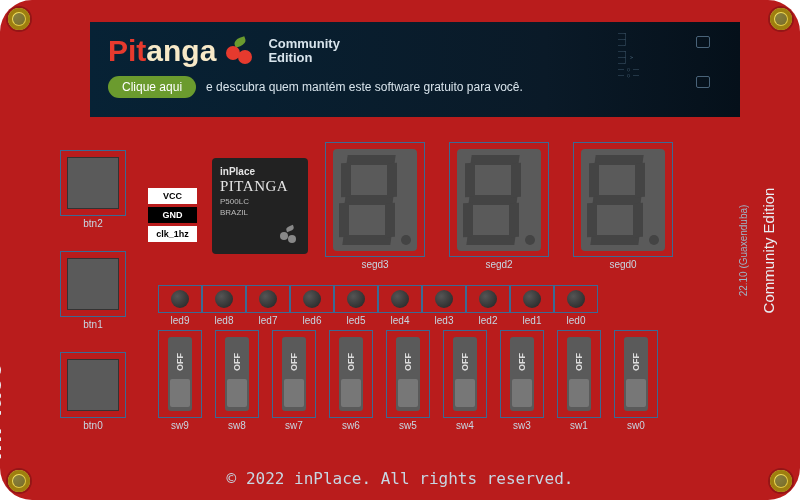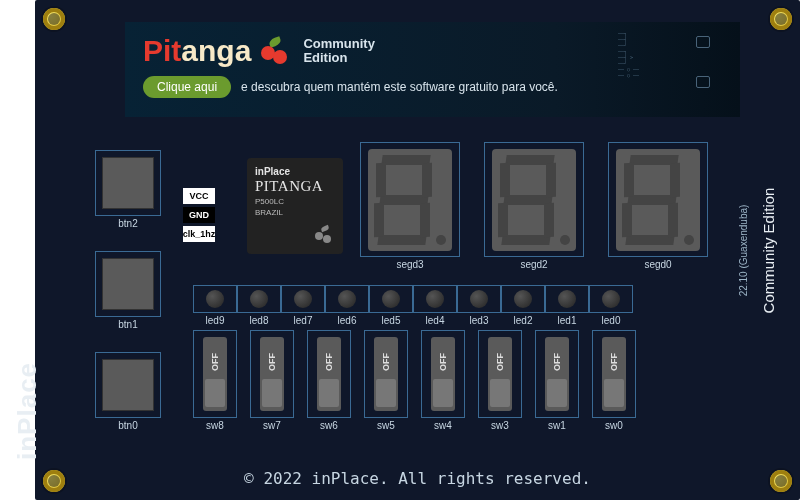--- a/index.html
+++ b/index.html
@@ -1,17 +1,17 @@
 <!DOCTYPE html>
 <html><head>
 <meta charset="utf-8">
 <style>
   * { box-sizing: border-box; margin: 0; padding: 0; }
   body { background: #fff; font-family: Arial, sans-serif; display: flex; align-items: center; justify-content: center; width: 800px; height: 500px; overflow: hidden; }
-  .board { position: relative; width: 800px; height: 500px; background: #0f172a; border-radius: 2px; margin-left: 35px; }
+  .board { position: relative; width: 800px; height: 500px; background: #b91c1c; border-radius: 32px; }
   .screw { position: absolute; width: 22px; height: 22px; border-radius: 50%; background: radial-gradient(circle at 35% 35%, #f8e86c, #c9a820); box-shadow: inset 0 0 0 4px #9e7f0f, 0 0 0 2px rgba(0,0,0,.2); }
   .screw::after { content:""; position:absolute; inset:5px; border-radius:50%; background:#2a2a1a; opacity:.55; }
   .s-tl { top: 8px; left: 8px; } .s-tr { top: 8px; right: 8px; }
   .s-bl { bottom: 8px; left: 8px; } .s-br { bottom: 8px; right: 8px; }
 
   
   .banner { position: absolute; top: 22px; left: 90px; right: 60px; height: 95px; background: linear-gradient(90deg, #072235 0%, #0a1a28 70%, #05101a 100%); color: #fff; padding: 12px 18px; }
   .banner-title { font-size: 30px; font-weight: bold; display: flex; align-items: center; gap: 6px; }
   .pitanga-word .pit { color: #e63a2e; } .pitanga-word .anga { color: #f7e9c8; }
   .berry { width: 30px; height: 30px; position: relative; margin-left: 2px; }
@@ -31,21 +31,21 @@
   .ver-right .sub { transform: rotate(-90deg); white-space: nowrap; color: #9db5c7; font-size: 10px; position: absolute; right: -4px; }
 
   
   .btn-col { position: absolute; left: 60px; top: 150px; display: flex; flex-direction: column; gap: 22px; }
   .pushbtn { width: 66px; height: 66px; border: 1px solid #3a6a94; display:flex; align-items:center; justify-content:center; }
   .pushbtn .cap { width: 52px; height: 52px; background: #5a5a5a; border: 1px solid #333; }
   .lbl { text-align: center; font-size: 10px; color: #c7d6e2; margin-top: 2px; }
 
   
   .pins { position: absolute; left: 148px; top: 188px; display:flex; flex-direction:column; gap:3px; }
-  .pin { width: 32px; height: 16px; background:#fff; color:#000; font-size:9px; font-weight:bold; display:flex; align-items:center; justify-content:center; }
+  .pin { width: 49px; height: 16px; background:#fff; color:#000; font-size:9px; font-weight:bold; display:flex; align-items:center; justify-content:center; }
   .pin.b { background:#000; color:#fff; }
 
   
   .chip { position: absolute; left: 212px; top: 158px; width: 96px; height: 96px; background: #222; border-radius: 4px; color: #e4e4e4; padding: 8px; font-size: 10px; }
   .chip .h { font-weight:bold; font-size:10px; }
   .chip .n { font-family: Georgia, serif; font-size: 15px; letter-spacing: 0.5px; margin-top:1px; }
   .chip .m { font-size:8px; margin-top: 2px; color:#bbb;}
   .chip .berry2 { position:absolute; right:10px; bottom:10px; width:18px; height:18px; }
   .chip .berry2 .fruit{ width:8px;height:8px;border-radius:50%;background:#888;position:absolute;}
   .chip .berry2 .f1{top:6px;left:0;} .chip .berry2 .f2{top:9px;left:8px;}
@@ -273,20 +273,29 @@
     </div>
 
   <div class="sw-row" id="sw-row">
       <div class="sw-unit">
       <div class="sw-frame">
         <div class="switch">
           <div class="state">OFF</div>
           <div class="knob"></div>
         </div>
       </div>
+      <div class="lbl">sw9</div>
+    </div>
+      <div class="sw-unit">
+      <div class="sw-frame">
+        <div class="switch">
+          <div class="state">OFF</div>
+          <div class="knob"></div>
+        </div>
+      </div>
       <div class="lbl">sw8</div>
     </div>
       <div class="sw-unit">
       <div class="sw-frame">
         <div class="switch">
           <div class="state">OFF</div>
           <div class="knob"></div>
         </div>
       </div>
       <div class="lbl">sw7</div>

